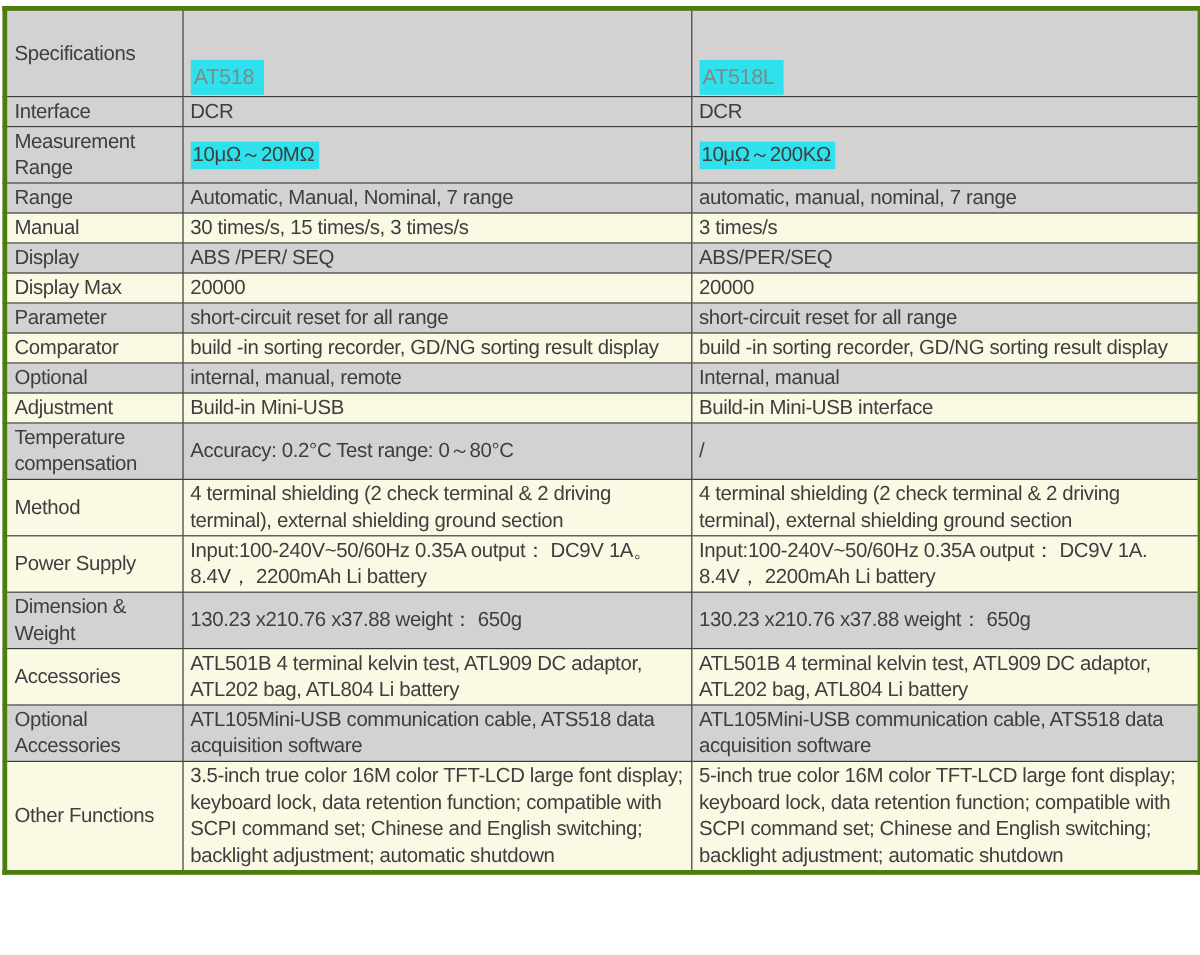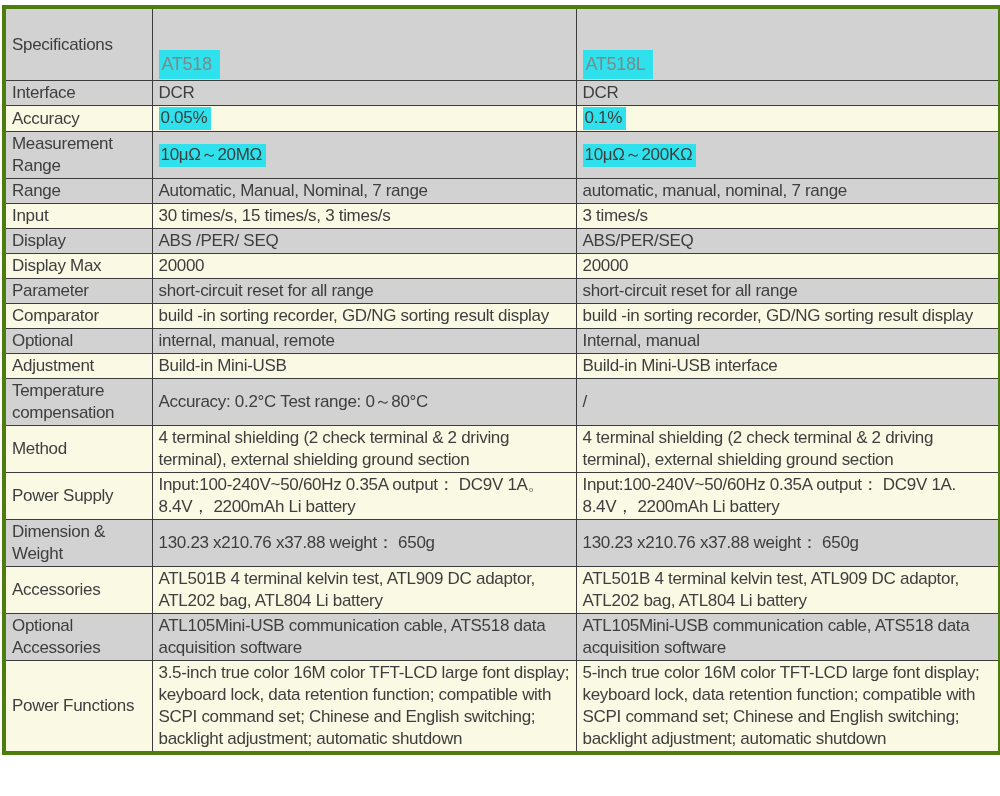--- a/index.html
+++ b/index.html
@@ -61,37 +61,32 @@
       <tr class="gray">
         <td class="label-cell">Specifications</td>
         <td class="value-cell"><span class="hl header-text">AT518</span></td>
         <td class="value-cell"><span class="hl header-text">AT518L</span></td>
       </tr>
       <tr class="gray">
         <td class="label-cell">Interface</td>
         <td class="value-cell">DCR</td>
         <td class="value-cell">DCR</td>
       </tr>
-      <tr class="cream">
-        <td class="label-cell">Accuracy</td>
-        <td class="value-cell"><span class="hl">0.05%</span></td>
-        <td class="value-cell"><span class="hl">0.1%</span></td>
-      </tr>
       <tr class="gray">
         <td class="label-cell">Measurement Range</td>
         <td class="value-cell"><span class="hl">10μΩ～20MΩ</span></td>
         <td class="value-cell"><span class="hl">10μΩ～200KΩ</span></td>
       </tr>
       <tr class="gray">
         <td class="label-cell">Range</td>
         <td class="value-cell">Automatic, Manual, Nominal, 7 range</td>
         <td class="value-cell">automatic, manual, nominal, 7 range</td>
       </tr>
       <tr class="cream">
-        <td class="label-cell">Input</td>
+        <td class="label-cell">Manual</td>
         <td class="value-cell">30 times/s, 15 times/s, 3 times/s</td>
         <td class="value-cell">3 times/s</td>
       </tr>
       <tr class="gray">
         <td class="label-cell">Display</td>
         <td class="value-cell">ABS /PER/ SEQ</td>
         <td class="value-cell">ABS/PER/SEQ</td>
       </tr>
       <tr class="cream">
         <td class="label-cell">Display Max</td>
@@ -142,18 +137,18 @@
         <td class="label-cell">Accessories</td>
         <td class="value-cell">ATL501B 4 terminal kelvin test, ATL909 DC adaptor, ATL202 bag, ATL804 Li battery</td>
         <td class="value-cell">ATL501B 4 terminal kelvin test, ATL909 DC adaptor, ATL202 bag, ATL804 Li battery</td>
       </tr>
       <tr class="gray">
         <td class="label-cell">Optional Accessories</td>
         <td class="value-cell">ATL105Mini-USB communication cable, ATS518 data acquisition software</td>
         <td class="value-cell">ATL105Mini-USB communication cable, ATS518 data acquisition software</td>
       </tr>
       <tr class="cream">
-        <td class="label-cell">Power Functions</td>
+        <td class="label-cell">Other Functions</td>
         <td class="value-cell">3.5-inch true color 16M color TFT-LCD large font display; keyboard lock, data retention function; compatible with SCPI command set; Chinese and English switching; backlight adjustment; automatic shutdown</td>
         <td class="value-cell">5-inch true color 16M color TFT-LCD large font display; keyboard lock, data retention function; compatible with SCPI command set; Chinese and English switching; backlight adjustment; automatic shutdown</td>
       </tr>
     </tbody>
 </table>
 
 </body></html>

